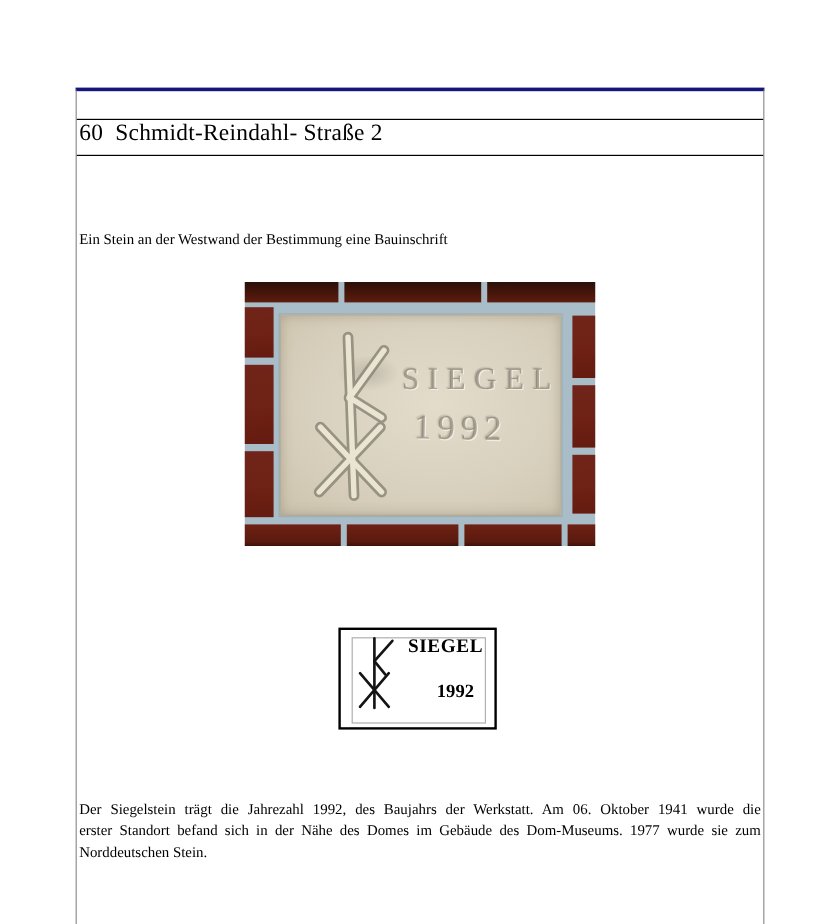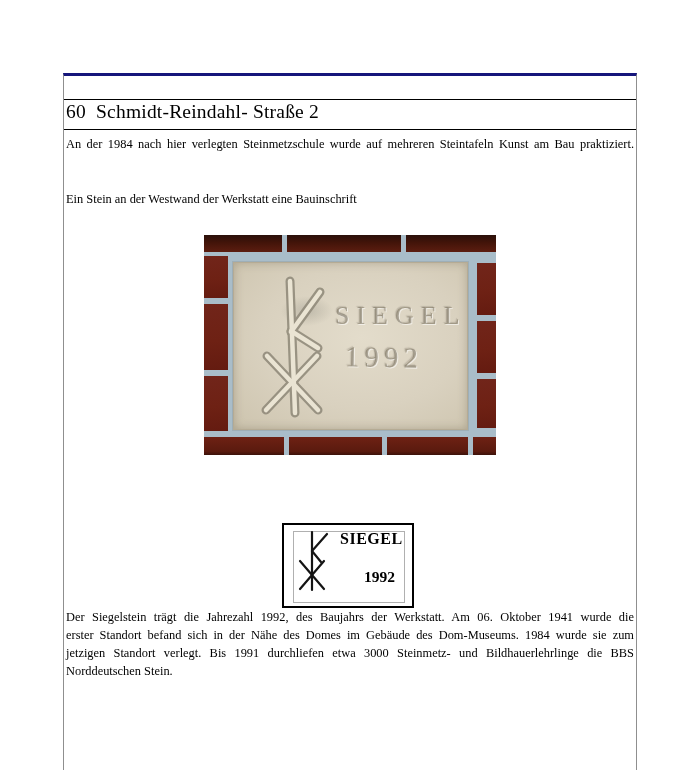--- a/index.html
+++ b/index.html
@@ -43,37 +43,36 @@
   
   #diagram{position:absolute;left:218px;top:447px;width:132px;height:85px;box-sizing:border-box;
            border:2px solid #000;background:#fff;}
   #diagram-inner{position:absolute;left:9px;top:6px;width:110px;height:70px;
            border:1px solid #b0b0b0;}
   #diagram-mark{position:absolute;left:0;top:0;}
   #diagram-label{position:absolute;left:56px;top:5px;font-weight:bold;font-size:16px;letter-spacing:0.5px;}
   #diagram-year{position:absolute;left:80px;top:43px;font-weight:bold;font-size:15.5px;}
 
   
-  #body-block{position:absolute;left:2px;top:532px;width:568px;font-size:12.4px;}
+  #body-block{position:absolute;left:2px;top:589px;width:568px;font-size:12.4px;}
   .jline{height:18px;line-height:18px;white-space:nowrap;text-align:justify;text-align-last:justify;}
   .jline.last{text-align-last:left;}
   #lit{top:687px;}
 </style>
 </head>
 <body>
 
 <div id="page">
   <div id="frame">
 
     <div class="hrule" id="rule-under-band"></div>
     <div id="doc-title">60  Schmidt-Reindahl- Straße 2</div>
     <div class="hrule" id="rule-under-title"></div>
 
-    <div class="para" id="intro">An der 1984 nach hier verlegten Steinmetzschule wurde auf mehreren Steintafeln Kunst am Bau praktiziert.</div>
-    <div class="para" id="caption">Ein Stein an der Westwand der Werkstatt eine Bauinschrift</div>
+    <div class="para" id="caption">Ein Stein an der Westwand der Bestimmung eine Bauinschrift</div>
 
     <div id="photo">
 
       <div class="brick dark" style="left:0;top:0;width:78px;height:17px;"></div>
       <div class="brick dark" style="left:83px;top:0;width:114px;height:17px;"></div>
       <div class="brick dark" style="left:202px;top:0;width:90px;height:17px;"></div>
 
       <div class="brick" style="left:0;top:21px;width:24px;height:42px;"></div>
       <div class="brick" style="left:0;top:69px;width:24px;height:66px;"></div>
       <div class="brick" style="left:0;top:141px;width:24px;height:55px;"></div>
@@ -122,19 +121,18 @@
           <path d="M16,36 L40,64"></path>
             <path d="M40,36 L16,64"></path>
         </g>
       </svg>
       <div id="diagram-label">SIEGEL</div>
       <div id="diagram-year">1992</div>
     </div>
 
     <div id="body-block">
       <div class="jline">Der Siegelstein trägt die Jahrezahl 1992, des Baujahrs der Werkstatt. Am 06. Oktober 1941 wurde die</div>
-      <div class="jline">erster Standort befand sich in der Nähe des Domes im Gebäude des Dom-Museums. 1984 wurde sie zum</div>
-      <div class="jline">jetzigen Standort verlegt. Bis 1991 durchliefen etwa 3000 Steinmetz- und Bildhauerlehrlinge die BBS</div>
+      <div class="jline">erster Standort befand sich in der Nähe des Domes im Gebäude des Dom-Museums. 1977 wurde sie zum</div>
       <div class="jline last">Norddeutschen Stein.</div>
     </div>
 
   </div>
 </div>
 
 </body></html>

